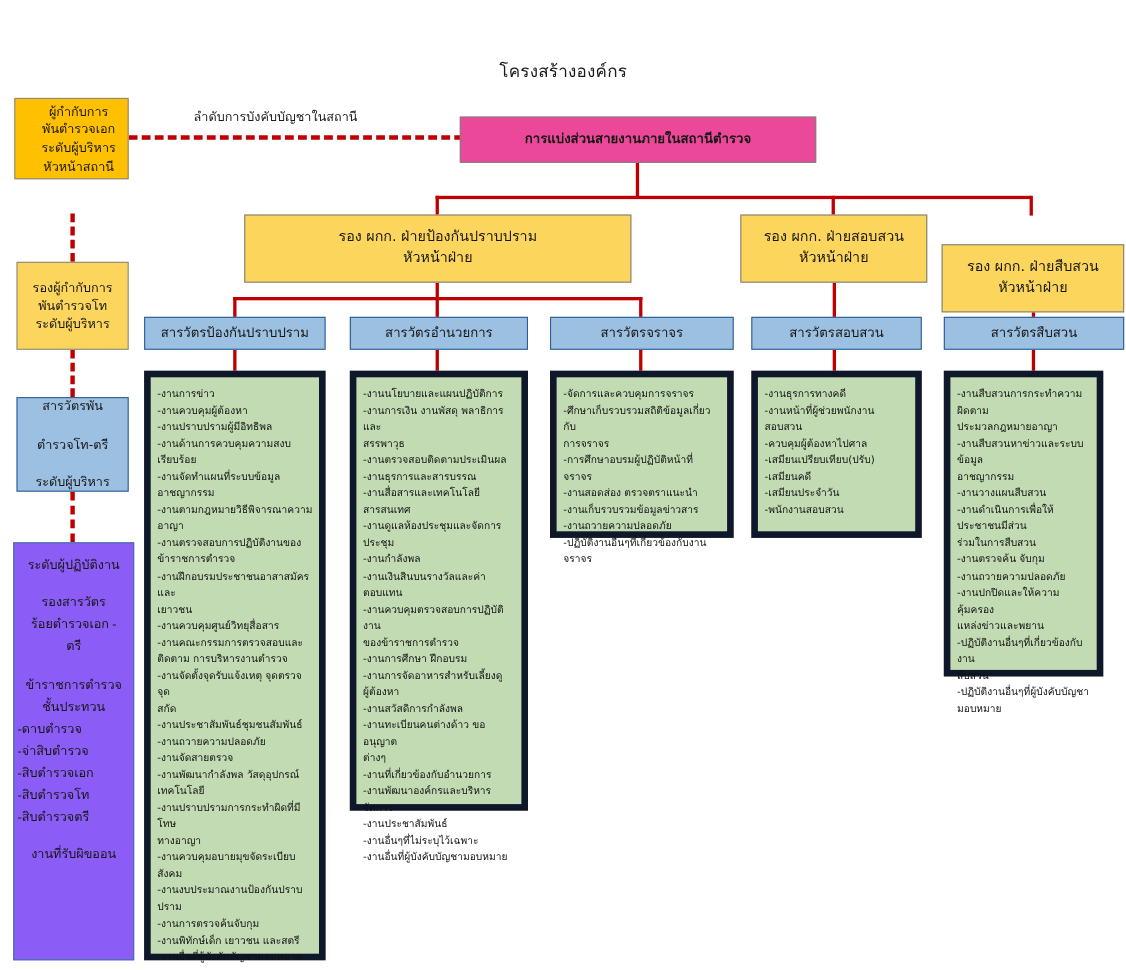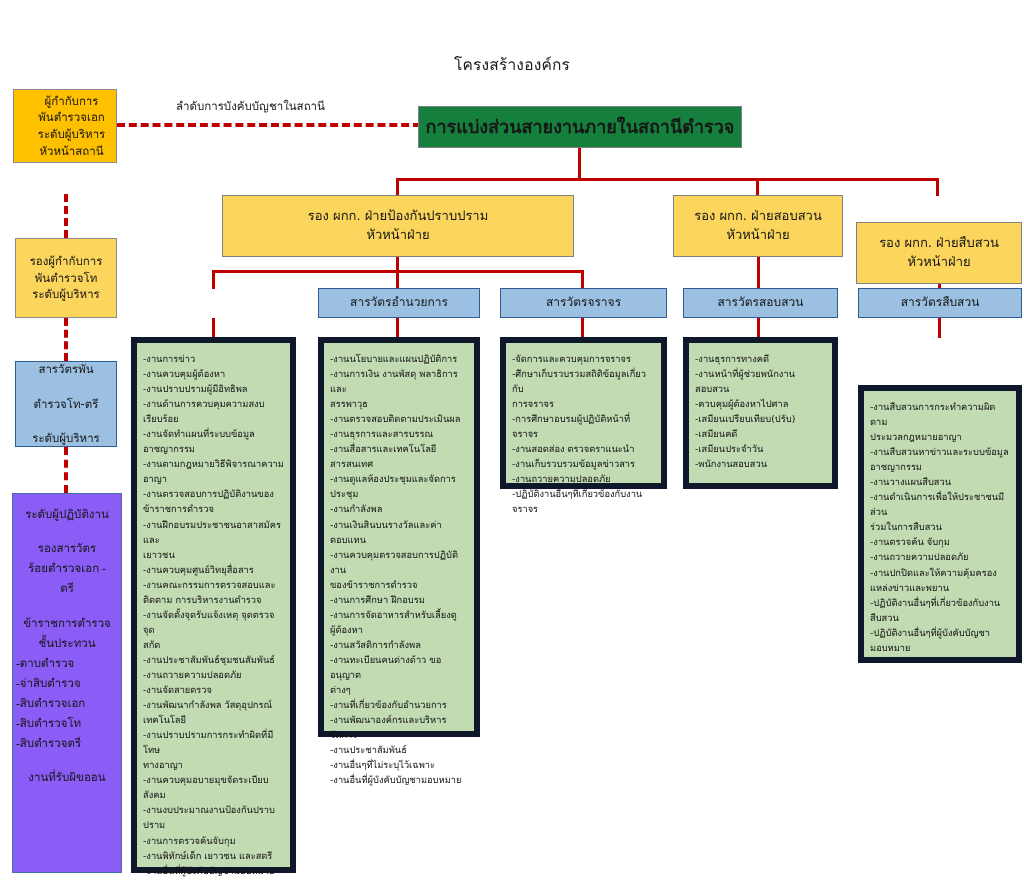--- a/index.html
+++ b/index.html
@@ -48,22 +48,22 @@
   .box-gold   { background: #ffc000; }
   .box-gold2  { background: #fcd65c; }
   .box-blue   { background: #9cc0e2; border-color: #2f5d93; }
   .box-green  { background: #8b5cf6; border-color: #4472a8; font-family: Liberation Serif, serif; }
 
   .box .ln { display: block; width: 100%; }
 
   
   #root-box {
     left: 418px; top: 106px; width: 324px; height: 42px;
-    font-size: 18px; font-weight: bold;
-    background: #15803d; border-color: #808080;
+    font-size: 12px; font-weight: bold;
+    background: #ec4899; border-color: #808080;
   }
 
   
   #cmd-box     { left: 13px;  top: 89px;  width: 104px; height: 74px; font-size: 11.5px; padding-left: 13px; }
   #deputy-box  { left: 15px;  top: 238px; width: 102px; height: 80px;  font-size: 11.5px; }
   #inspector-box { left: 15px; top: 361px; width: 102px; height: 86px; font-size: 11.5px; gap: 18px; }
 
   
   #operational-box {
     left: 12px; top: 493px; width: 110px; height: 380px;
@@ -104,21 +104,21 @@
     line-height: 1.62;
     color: #111;
     text-align: left;
   }
   .col .li { display: block; }
 
   #col-prevention { left: 131px; top: 337px; width: 165px; height: 536px; }
   #col-admin      { left: 318px; top: 337px; width: 162px; height: 400px; }
   #col-traffic    { left: 500px; top: 337px; width: 167px; height: 152px; }
   #col-inquiry    { left: 683px; top: 337px; width: 155px; height: 152px; }
-  #col-detective  { left: 858px; top: 337px; width: 164px; height: 278px; margin-top: 48px; }
+  #col-detective  { left: 858px; top: 337px; width: 145px; height: 278px; }
 
   
   .line-v, .line-h {
     position: absolute;
     background: #c00000;
   }
   .line-v { width: 3px; }
   .line-h { height: 3px; }
 
   .dash-v {
@@ -225,20 +225,23 @@
   </div>
   <div id="dep-investigation" class="box dep">
     <span class="ln">รอง ผกก. ฝ่ายสอบสวน</span>
     <span class="ln">หัวหน้าฝ่าย</span>
   </div>
   <div id="dep-detective" class="box dep">
     <span class="ln">รอง ผกก. ฝ่ายสืบสวน</span>
     <span class="ln">หัวหน้าฝ่าย</span>
   </div>
 
+  <div id="sec-prevention" class="box box-blue sec">
+    <span class="ln">สารวัตรป้องกันปราบปราม</span>
+  </div>
   <div id="sec-admin" class="box box-blue sec">
     <span class="ln">สารวัตรอำนวยการ</span>
   </div>
   <div id="sec-traffic" class="box box-blue sec">
     <span class="ln">สารวัตรจราจร</span>
   </div>
   <div id="sec-inquiry" class="box box-blue sec">
     <span class="ln">สารวัตรสอบสวน</span>
   </div>
   <div id="sec-detective" class="box box-blue sec">

